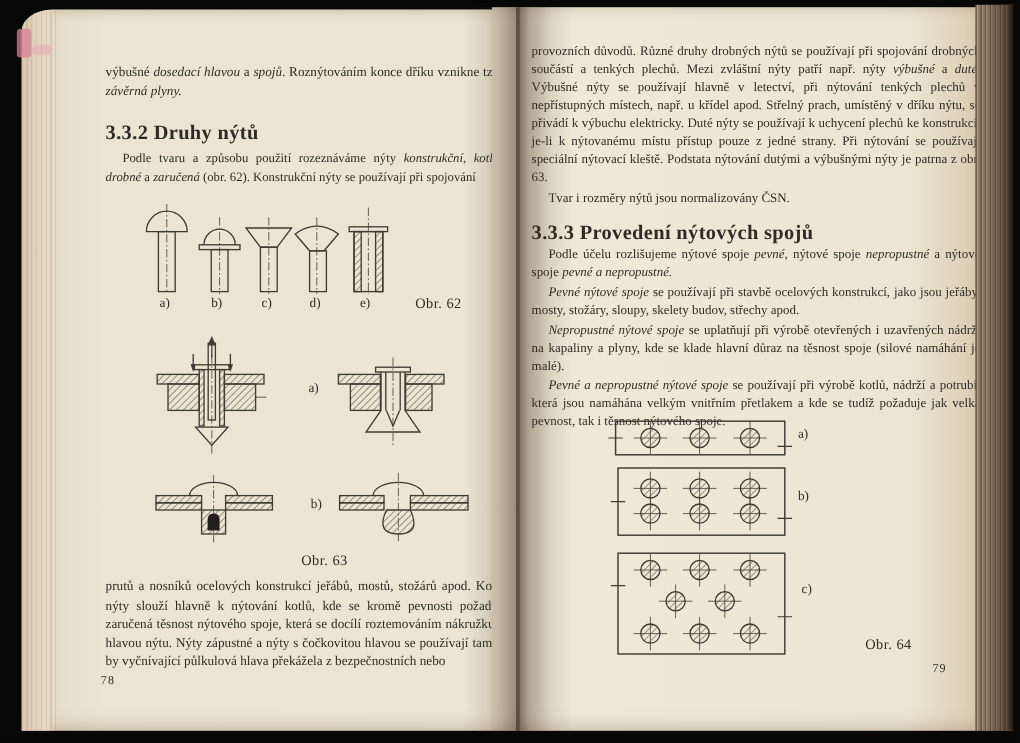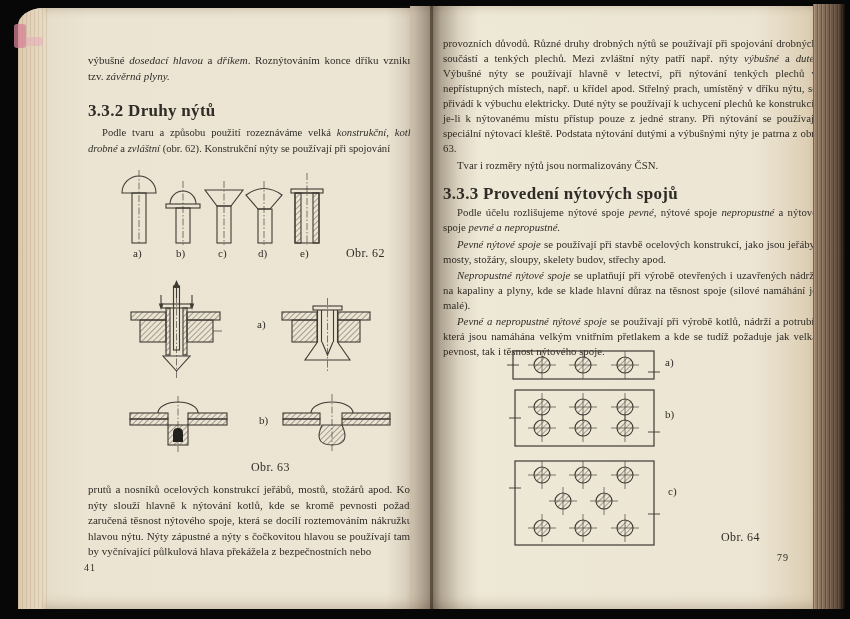--- a/index.html
+++ b/index.html
@@ -37,25 +37,25 @@
   svg{display:block;}
 </style>
 </head>
 <body>
 
 <div class="scene">
 
   <div class="page page-left">
     <div class="left-stack"></div>
 
-    <div class="par lp-w" style="top:44px;width:330px;"><span>výbušné </span><i>dosedací hlavou</i><span> a </span><i>dříkem</i><span>. Roznýtováním konce dříku vznikne tzv. </span><i>závěrná plyny.</i></div>
+    <div class="par lp-w" style="top:44px;width:330px;"><span>výbušné </span><i>dosedací hlavou</i><span> a </span><i>spojů</i><span>. Roznýtováním konce dříku vznikne tzv. </span><i>závěrná plyny.</i></div>
 
     <div class="hd" style="left:70px;top:93px;">3.3.2 Druhy nýtů</div>
 
-    <div class="par lp-w ind" style="top:117px;width:340px;font-size:10.6px;"><span>Podle tvaru a způsobu použití rozeznáváme velká </span><i>konstrukční, kotlové, drobné</i><span> a </span><i>zvláštní</i><span> (obr. 62). Konstrukční nýty se používají při spojování</span></div>
+    <div class="par lp-w ind" style="top:117px;width:340px;font-size:10.6px;"><span>Podle tvaru a způsobu použití rozeznáváme nýty </span><i>konstrukční, kotlové, drobné</i><span> a </span><i>zaručená</i><span> (obr. 62). Konstrukční nýty se používají při spojování</span></div>
 
     <div class="fig" style="left:92px;top:160px;width:290px;height:98px;">
       <svg viewBox="0 0 290 78" width="290" height="78">
         <defs>
           <pattern id="h62" width="4" height="4" patternUnits="userSpaceOnUse" patternTransform="rotate(45)">
             <line x1="0" y1="0" x2="0" y2="4" stroke="#5a544c" stroke-width="1"></line>
           </pattern>
         </defs>
         <g stroke="#4a463f" stroke-width="0.7" stroke-dasharray="7 2 1.5 2">
           <line x1="29" y1="2" x2="29" y2="77"></line>
@@ -155,21 +155,21 @@
           <path d="M227 145 C221 158 224 165 237 165 C250 165 253 158 247 145 Z" fill="url(#h63)"></path>
         </g>
       </svg>
       <span class="flabel" style="left:162px;top:38px;">a)</span>
       <span class="flabel" style="left:164px;top:134px;">b)</span>
       <span class="fcap" style="left:156px;top:180px;">Obr. 63</span>
     </div>
 
     <div class="par lp-w" style="top:474px;width:344px;line-height:15.5px;"><span>prutů a nosníků ocelových konstrukcí jeřábů, mostů, stožárů apod. Kotlové nýty slouží hlavně k nýtování kotlů, kde se kromě pevnosti požaduje i zaručená těsnost nýtového spoje, která se docílí roztemováním nákružku pod hlavou nýtu. Nýty zápustné a nýty s čočkovitou hlavou se používají tam, kde by vyčnívající půlkulová hlava překážela z bezpečnostních nebo</span></div>
 
-    <div class="pn" style="left:66px;top:554px;">41</div>
+    <div class="pn" style="left:66px;top:554px;">78</div>
   </div>
 
   <div class="page page-right rp">
 
     <div class="par" style="top:30px;"><span>provozních důvodů. Různé druhy drobných nýtů se používají při spojování drobných součástí a tenkých plechů. Mezi zvláštní nýty patří např. nýty </span><i>výbušné</i><span> a </span><i>duté.</i><span> Výbušné nýty se používají hlavně v letectví, při nýtování tenkých plechů v nepřístupných místech, např. u křídel apod. Střelný prach, umístěný v dříku nýtu, se přivádí k výbuchu elektricky. Duté nýty se používají k uchycení plechů ke konstrukci, je-li k nýtovanému místu přístup pouze z jedné strany. Při nýtování se používají speciální nýtovací kleště. Podstata nýtování dutými a výbušnými nýty je patrna z obr. 63.</span></div>
 
     <div class="par ind" style="top:152px;text-align:left;">Tvar i rozměry nýtů jsou normalizovány ČSN.</div>
 
     <div class="hd" style="left:33px;top:178px;">3.3.3 Provedení nýtových spojů</div>
 

